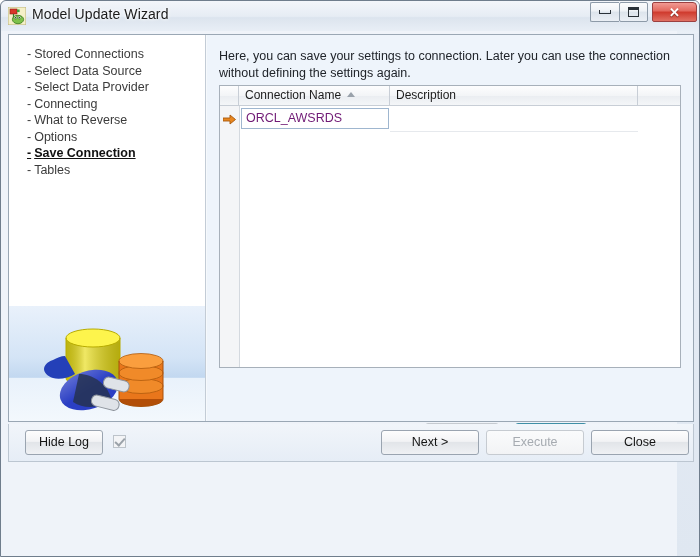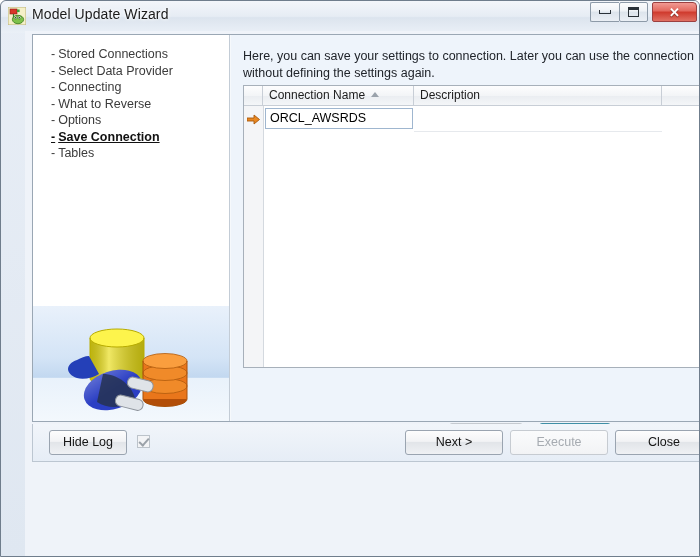--- a/index.html
+++ b/index.html
@@ -71,21 +71,20 @@
   .mini-bar { width: 10px; height: 3px; border: 1px solid #2a3138; border-top:none; }
   .mini-box { width: 9px; height: 8px; border: 1px solid #2a3138; }
   .mini-box::after { content:''; display:block; height:2px; background:#2a3138;}
 
   
   #client {
     position: absolute;
     left: 0; top: 30px;
     width: 676px; height: 527px;
     background: #eff3f9;
-    margin-left: 24px;
   }
 
   
   #upper-panel {
     position: absolute;
     left: 7px; top: 3px;
     width: 686px; height: 388px;
     box-sizing: border-box;
     border: 1px solid #9aa7b4;
     background: #ffffff;
@@ -214,21 +213,21 @@
     width: 19px; height: 26px;
     display: flex; align-items: center; justify-content: center;
   }
   #cell-editor {
     position: absolute; left: 21px; top: 2px;
     width: 148px; height: 21px;
     box-sizing: border-box;
     border: 1px solid #9fb6cf;
     background: #ffffff;
     font-size: 12.5px;
-    color: #000000;
+    color: #701a75;
     line-height: 19px;
     padding-left: 4px;
     white-space: nowrap;
     overflow: hidden;
   }
   #row1-desc {
     position: absolute; left: 170px; top: 0;
     width: 248px; height: 25px;
     border-bottom: 1px solid #e6e9ed;
   }
@@ -395,20 +394,23 @@
   </div>
 
   <div id="client">
 
     <div id="upper-panel">
 
       <div id="sidebar">
         <div id="steps">
           <div class="step">
             <span class="dash">-</span><span>Stored Connections</span>
+          </div>
+          <div class="step">
+            <span class="dash">-</span><span>Select Data Source</span>
           </div>
           <div class="step">
             <span class="dash">-</span><span>Select Data Provider</span>
           </div>
           <div class="step">
             <span class="dash">-</span><span>Connecting</span>
           </div>
           <div class="step">
             <span class="dash">-</span><span>What to Reverse</span>
           </div>

